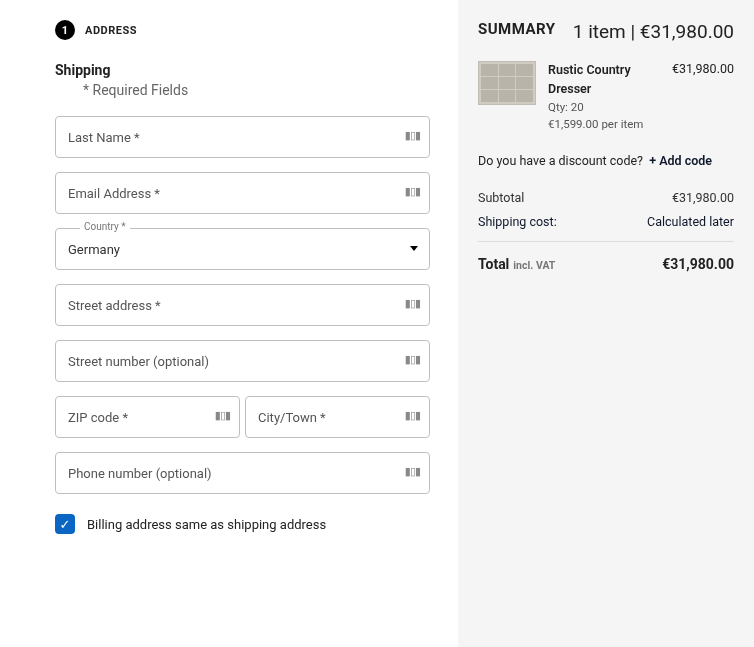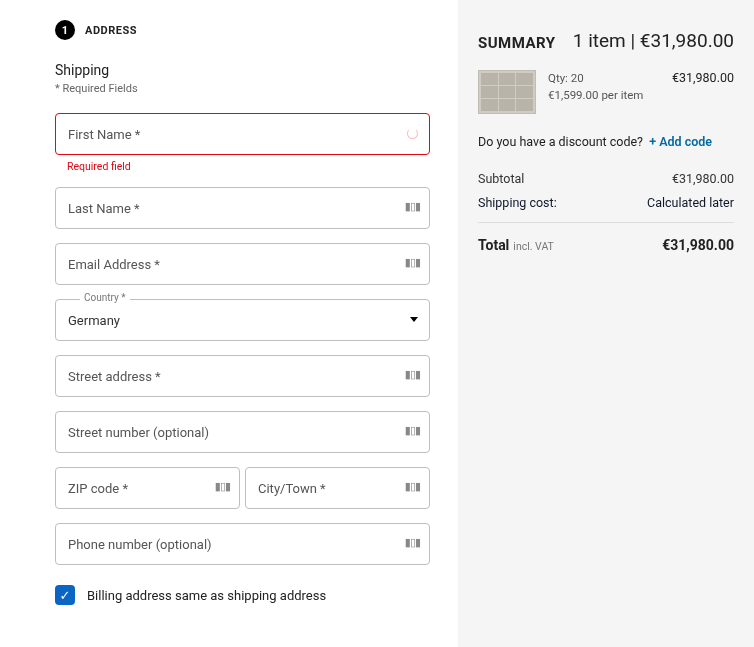--- a/index.html
+++ b/index.html
@@ -5,22 +5,22 @@
 * { box-sizing: border-box; margin: 0; padding: 0; }
 body { font-family: -apple-system, BlinkMacSystemFont, "Segoe UI", Roboto, Arial, sans-serif; font-size: 13px; color: #222; background: #fff; }
 .container { display: flex; width: 754px; height: 647px; }
 .main { flex: 1; padding: 20px 28px 0 55px; overflow: hidden; }
 .sidebar { width: 296px; background: #f5f5f5; padding: 20px 20px 0 20px; }
 
 .step-header { display: flex; align-items: center; gap: 10px; margin-bottom: 22px; }
 .step-num { width: 20px; height: 20px; border-radius: 50%; background: #000; color: #fff; display: flex; align-items: center; justify-content: center; font-size: 11px; font-weight: bold; }
 .step-title { font-size: 11px; font-weight: 700; letter-spacing: 0.5px; }
 
-.sub-title { font-size: 14px; font-weight: 400; margin-bottom: 4px; }
-.req-note { font-size: 11px; color: #666; margin-bottom: 18px; }
+.sub-title { font-size: 14px; font-weight: 700; margin-bottom: 4px; }
+.req-note { font-size: 14px; color: #666; margin-bottom: 18px; margin-left: 28px; }
 
 .field { position: relative; margin-bottom: 14px; }
 .field input, .field .select {
   width: 100%; height: 42px; border: 1px solid #bfbfbf; border-radius: 4px;
   padding: 0 36px 0 12px; font-size: 13px; color: #333; background: #fff;
   font-family: inherit;
 }
 .field input::placeholder, .field .select.placeholder { color: #555; }
 .field.error input { border: 1.5px solid #e30613; }
 .field .error-msg { font-size: 10.5px; color: #e30613; margin-top: 5px; margin-left: 12px; }
@@ -38,59 +38,54 @@
 
 .row { display: flex; gap: 5px; }
 .row .field { flex: 1; }
 
 .link-line { color: #0a66c2; font-size: 13px; font-weight: 600; margin: 6px 0 20px 0; cursor: pointer; }
 
 .checkbox-row { display: flex; align-items: center; gap: 12px; margin: 20px 0 22px 0; }
 .checkbox { width: 20px; height: 20px; border-radius: 4px; background: #0a66c2; display: flex; align-items: center; justify-content: center; color: #fff; font-size: 13px; cursor: pointer; }
 
 
-.sum-header { display: flex; justify-content: space-between; align-items: flex-end; margin-bottom: 18px; margin-top: 9px; }
+.sum-header { display: flex; justify-content: space-between; align-items: flex-start; margin-bottom: 18px; }
 .sum-title { font-size: 15px; font-weight: 700; letter-spacing: 0.5px; }
 .sum-count { font-size: 19px; }
 
 .cart-item { display: flex; gap: 12px; margin-bottom: 20px; }
 .cart-thumb { width: 58px; height: 44px; background: #d0ccc4; border: 1px solid #c0bcb4; display:grid; grid-template-columns:1fr 1fr 1fr; grid-template-rows:1fr 1fr 1fr; gap:1px; padding:2px;}
 .cart-thumb div{background:#b8b4aa;}
 .cart-info { flex: 1; font-size: 12px; line-height: 1.5; }
 .cart-name { font-weight: 600; font-size: 12.5px; }
 .cart-meta { color: #555; font-size: 11.5px;}
 .cart-price { font-size: 12.5px; text-align: right; }
 
 .discount-line { font-size: 12.5px; margin-bottom: 22px; }
-.discount-link { color: #0369a1; font-weight: 600; cursor: pointer; }
+.discount-link { color: #0f172a; font-weight: 600; cursor: pointer; }
 
 .sum-row { display: flex; justify-content: space-between; font-size: 12.5px; margin-bottom: 9px; color:#333;}
 .sum-row .muted { color:#0f172a; }
 .divider { border-top: 1px solid #ddd; margin: 12px 0 14px 0; }
 .total-row { display: flex; justify-content: space-between; font-size: 14px; font-weight: 700; }
-.total-row .incl { font-size: 10.5px; font-weight: 400; color: #777; margin-left: 4px; margin-top: 24px;}
+.total-row .incl { font-size: 10.5px; font-weight: 700; color: #777; margin-left: 4px; margin-top: 24px;}
 </style>
 </head>
 <body>
 
 <div class="container">
   <div class="main">
     <div class="step-header">
       <div class="step-num">1</div>
       <div class="step-title">ADDRESS</div>
     </div>
 
     <div class="sub-title">Shipping</div>
     <div class="req-note">* Required Fields</div>
 
-    <div class="field error">
-      <input type="text" placeholder="First Name *" style="">
-      <span class="spinner"></span>
-      <div class="error-msg">Required field</div>
-    </div>
 
     <div class="field">
       <input type="text" placeholder="Last Name *" style="">
       <span class="pw-icon">▮▯▮</span>
     </div>
 
     <div class="field">
       <input type="text" placeholder="Email Address *" style="">
       <span class="pw-icon">▮▯▮</span>
     </div>
@@ -149,20 +144,21 @@
           <div></div>
           <div></div>
           <div></div>
           <div></div>
           <div></div>
           <div></div>
           <div></div>
           <div></div>
       </div>
       <div class="cart-info">
+        <div class="cart-name">Rustic Country Dresser</div>
         <div class="cart-meta">Qty: 20</div>
         <div class="cart-meta">€1,599.00 per item</div>
       </div>
       <div class="cart-price">€31,980.00</div>
     </div>
 
     <div class="discount-line">
       <span>Do you have a discount code?</span>
       &nbsp;<span class="discount-link">+ Add code</span>
     </div>

